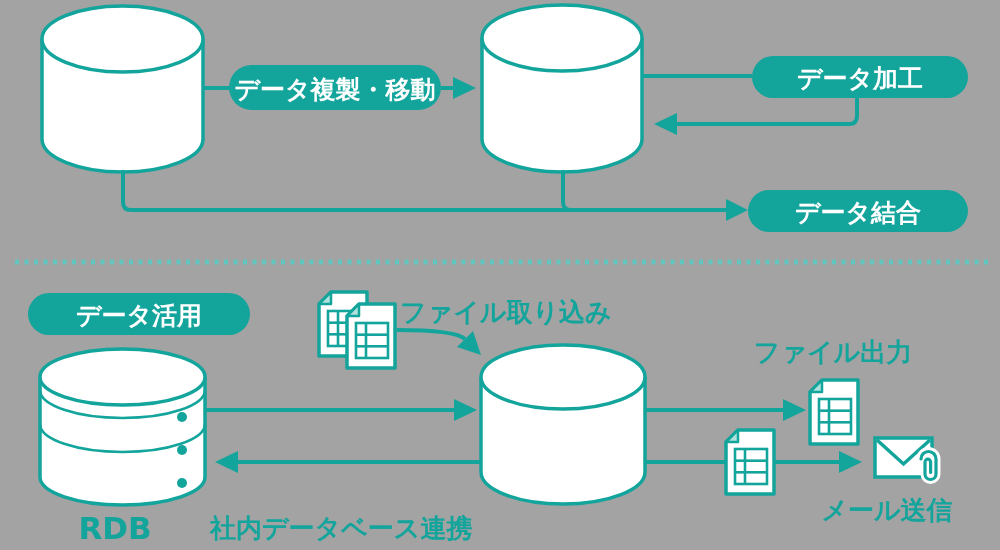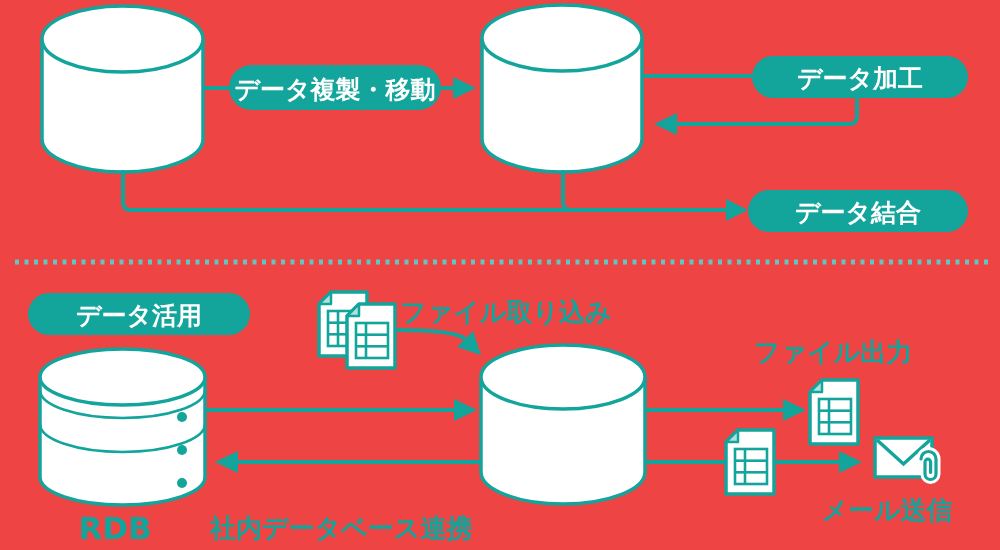--- a/index.html
+++ b/index.html
@@ -1,20 +1,20 @@
 <!DOCTYPE html>
 <html><head>
 <meta charset="utf-8">
 <style>
   html, body { margin: 0; padding: 0; background: #ffffff; }
   .canvas {
     position: relative;
     width: 1000px;
     height: 550px;
-    background: #ef4444;
+    background: #a3a3a3;
     overflow: hidden;
     font-family: "DejaVu Sans", sans-serif;
   }
   svg { display: block; }
   text {
     font-family: "DejaVu Sans", sans-serif;
     font-weight: 700;
   }
   .pill { fill: #13a49c; }
   .pill-text {

